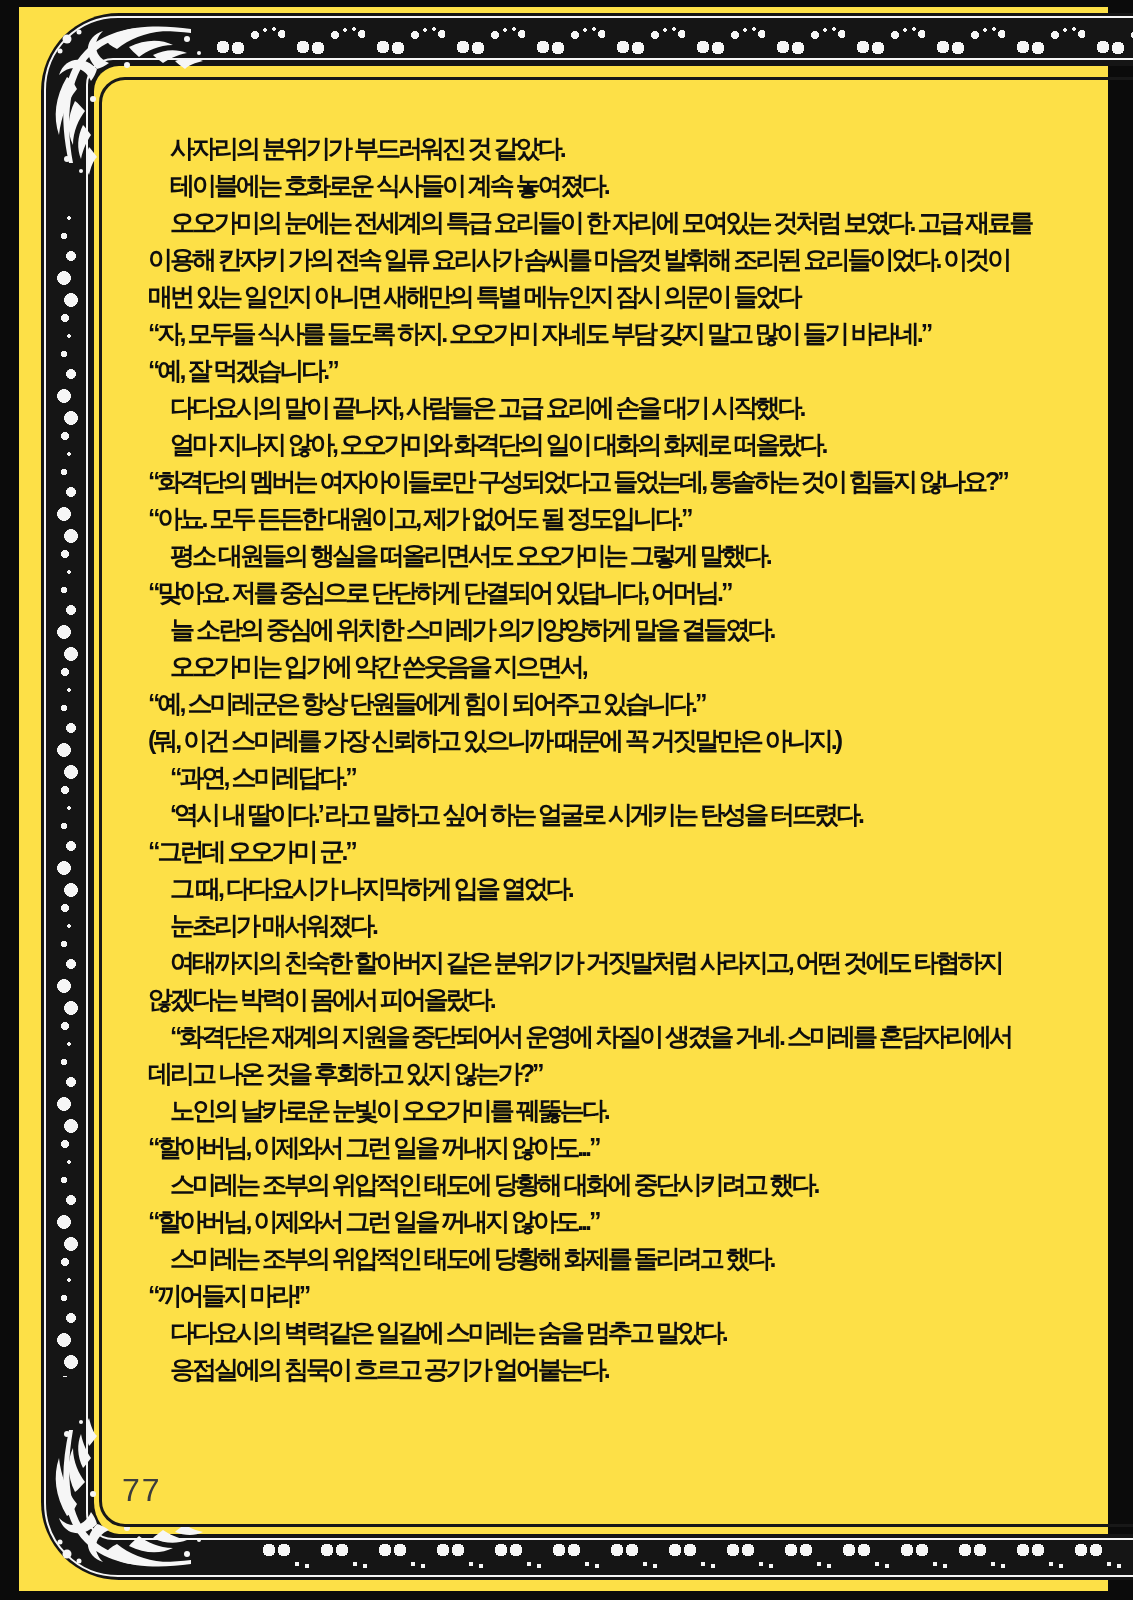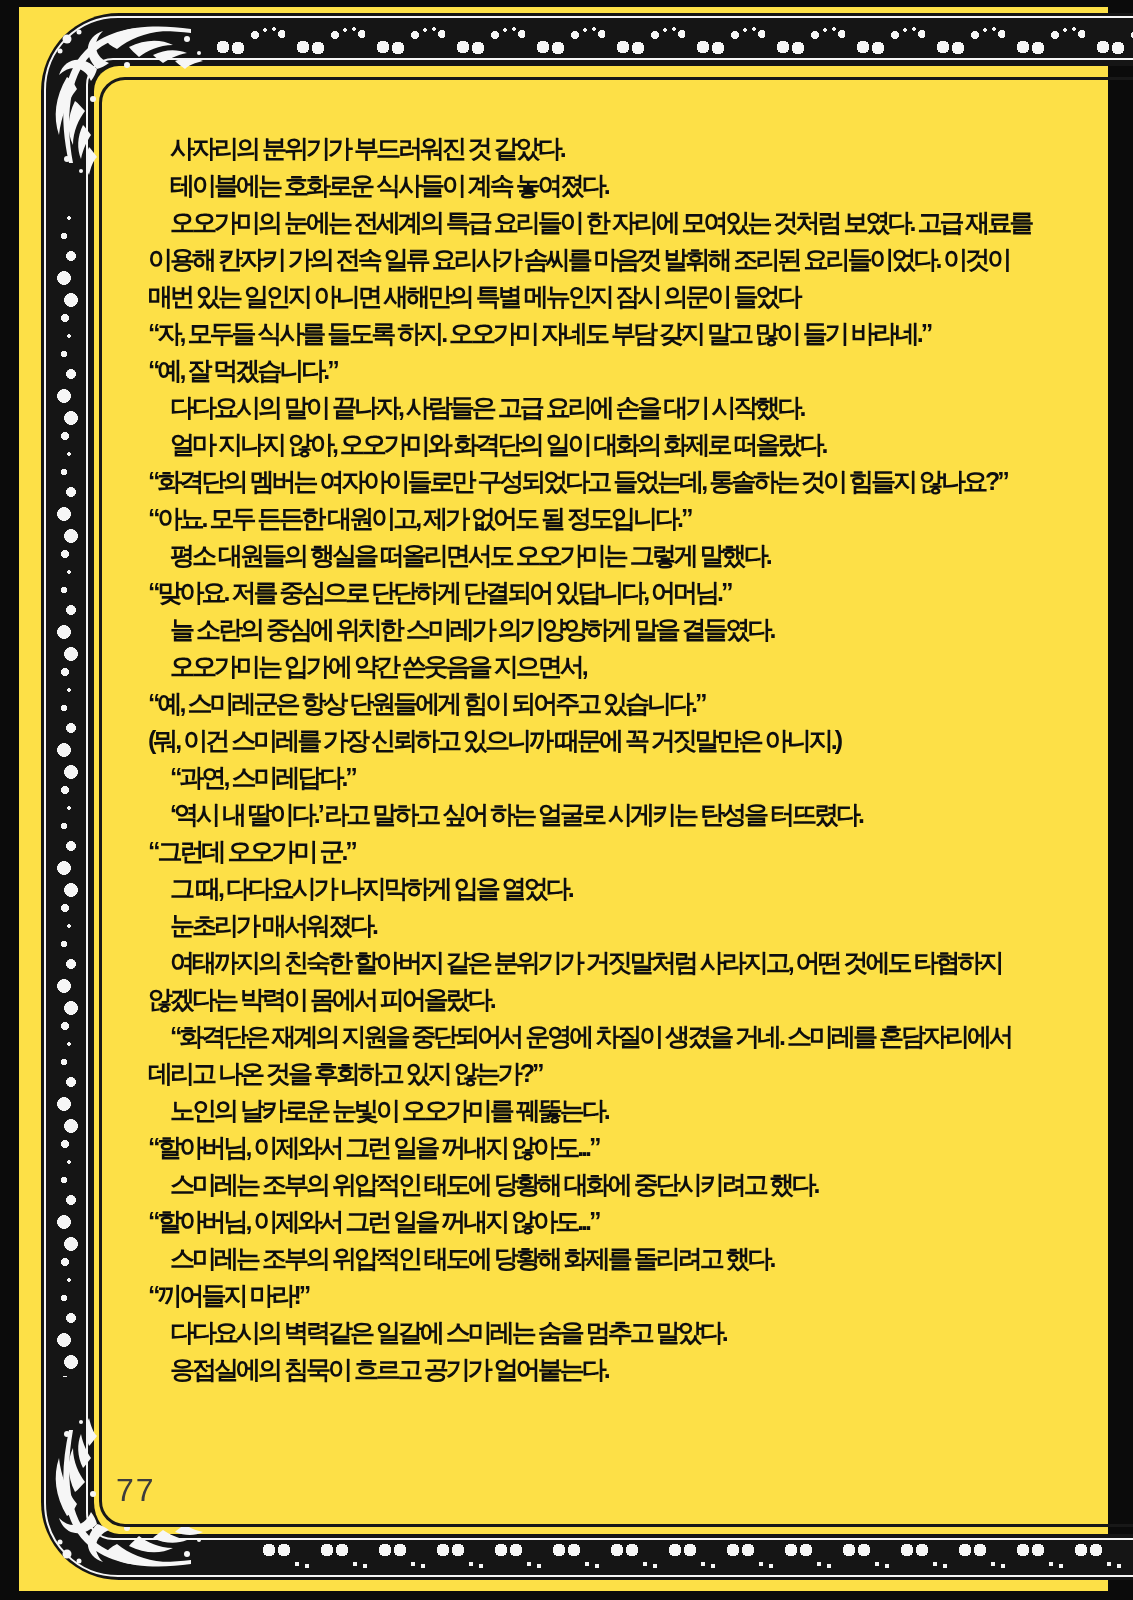--- a/index.html
+++ b/index.html
@@ -66,21 +66,21 @@
     box-sizing:border-box;border:3px solid #181818;
     border-radius:26px 0 0 26px;
   }
   .text-block{
     position:absolute;left:148px;top:130px;width:990px;
     color:#0e0e0e;font-size:25px;line-height:37px;font-weight:600;
     letter-spacing:-3px;
   }
   .text-line{height:37px;white-space:pre;}
   .page-number{
-    position:absolute;left:116px;top:1472px;
+    position:absolute;left:122px;top:1472px;
     font-size:32px;color:#3d3d3d;letter-spacing:2px;font-weight:400;
   }
 </style>
 </head>
 <body>
 
 <div class="page">
 
   <div class="edge edge-top"></div>
   <div class="edge edge-left"></div>

